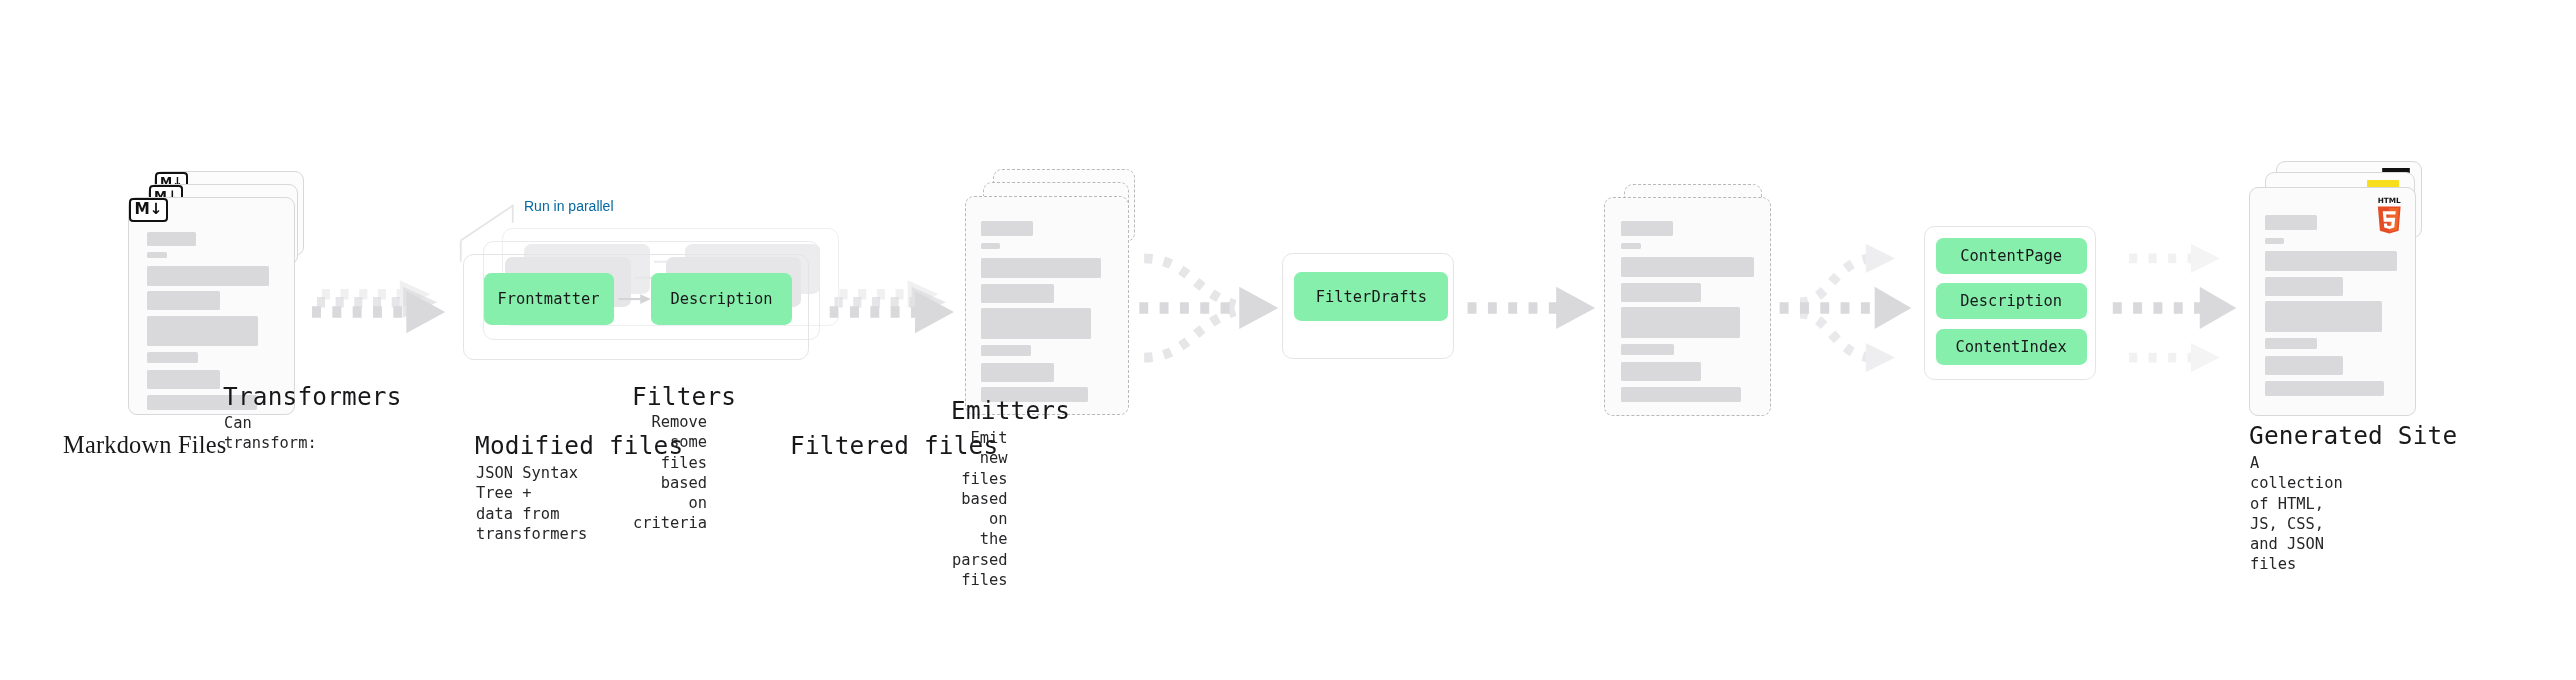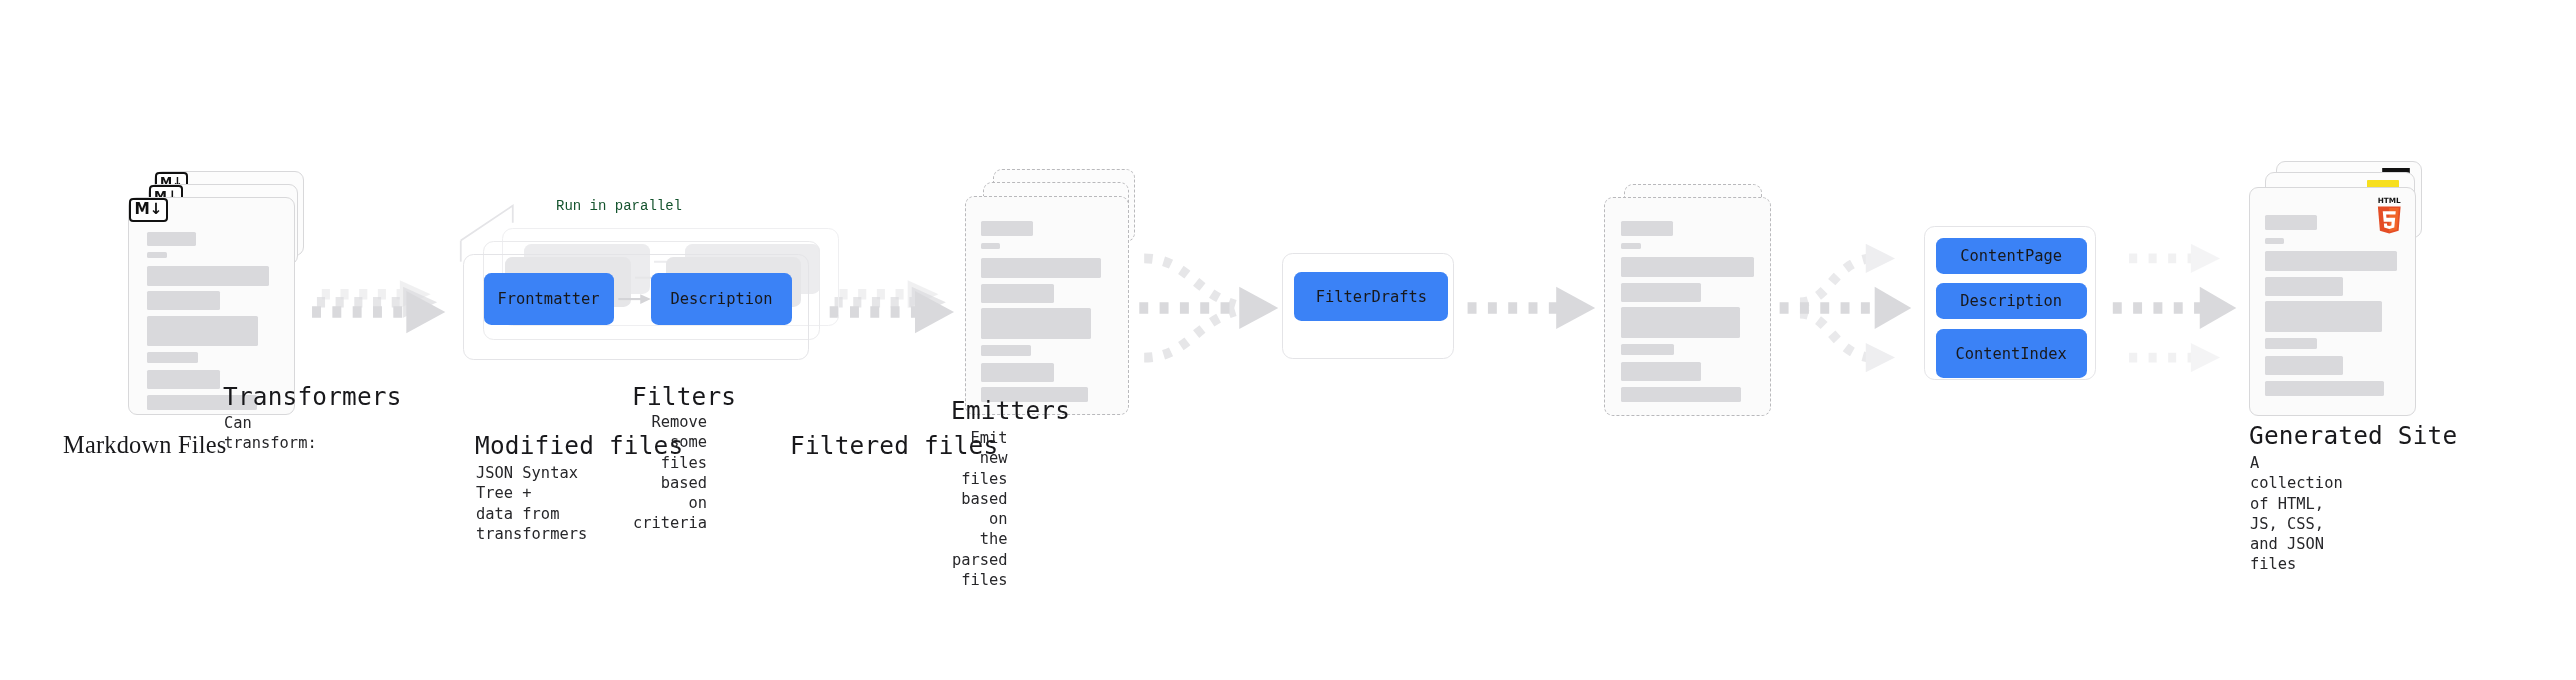--- a/index.html
+++ b/index.html
@@ -48,25 +48,24 @@
   .bullets {
     margin: 0;
     padding: 0 0 0 11.4px;
     list-style: none;
   }
   .bullets li { white-space: nowrap; }
   .bullets li:before { content: "\2022"; margin-right: 7.3px; color: #27272a; }
 
   .parallel-label {
     position: absolute;
-    font-family: Liberation Mono, monospace;
+    font-family: Liberation Sans, sans-serif;
     font-size: 14px;
-    color: #14532d;
+    color: #0369a1;
     white-space: nowrap;
-    margin-left: 32px;
   }
 
   
   .doc-stack { position: absolute; }
   .doc {
     position: absolute;
     background: #fbfbfb;
     border: 1.3px solid #d8d8da;
     border-radius: 9px;
     box-sizing: border-box;
@@ -101,21 +100,21 @@
   .group-box {
     position: absolute;
     box-sizing: border-box;
     border: 1.3px solid #e4e4e7;
     border-radius: 10.6px;
     background: transparent;
   }
   .pill {
     position: absolute;
     box-sizing: border-box;
-    background: #3b82f6;
+    background: #86efac;
     border-radius: 7.3px;
     display: flex;
     align-items: center;
     justify-content: center;
     font-family: "DejaVu Sans Mono", "Liberation Mono", monospace;
     font-size: 15.4px;
     color: #18181b;
     white-space: nowrap;
   }
 
@@ -338,21 +337,21 @@
   </div>
 
   <div class="stage">
     <div class="group-box" style="left:1924px; top:226px; width:172px; height:154px; background:#ffffff;">
       <div class="pill" style="left:10.6px; top:10.6px; width:151px; height:36px;">
         <span>ContentPage</span>
       </div>
       <div class="pill" style="left:10.6px; top:56px; width:151px; height:36px;">
         <span>Description</span>
       </div>
-      <div class="pill" style="left:10.6px; top:102px; width:151px; height:49px;">
+      <div class="pill" style="left:10.6px; top:102px; width:151px; height:36px;">
         <span>ContentIndex</span>
       </div>
     </div>
     <div class="stage-title" style="left:951px; top:396px;">Emitters</div>
     <div class="stage-desc" style="left:952px; top:428px;text-align:right;">Emit new files based on
 the parsed files</div>
   </div>
 
   <div class="stage">
     <div class="doc-stack">

